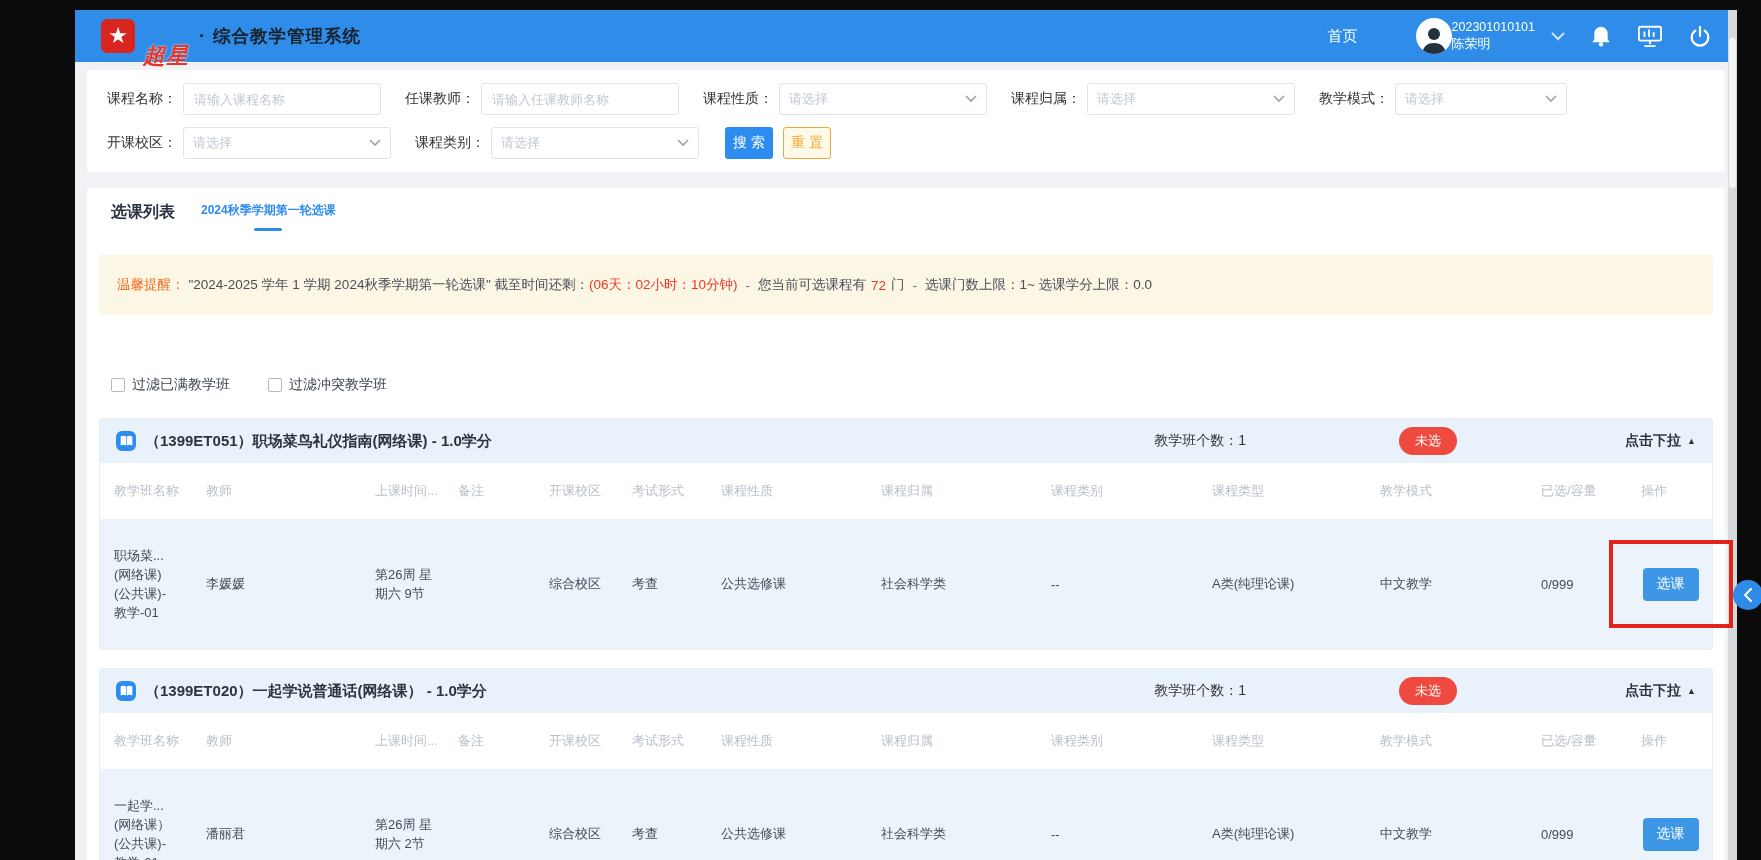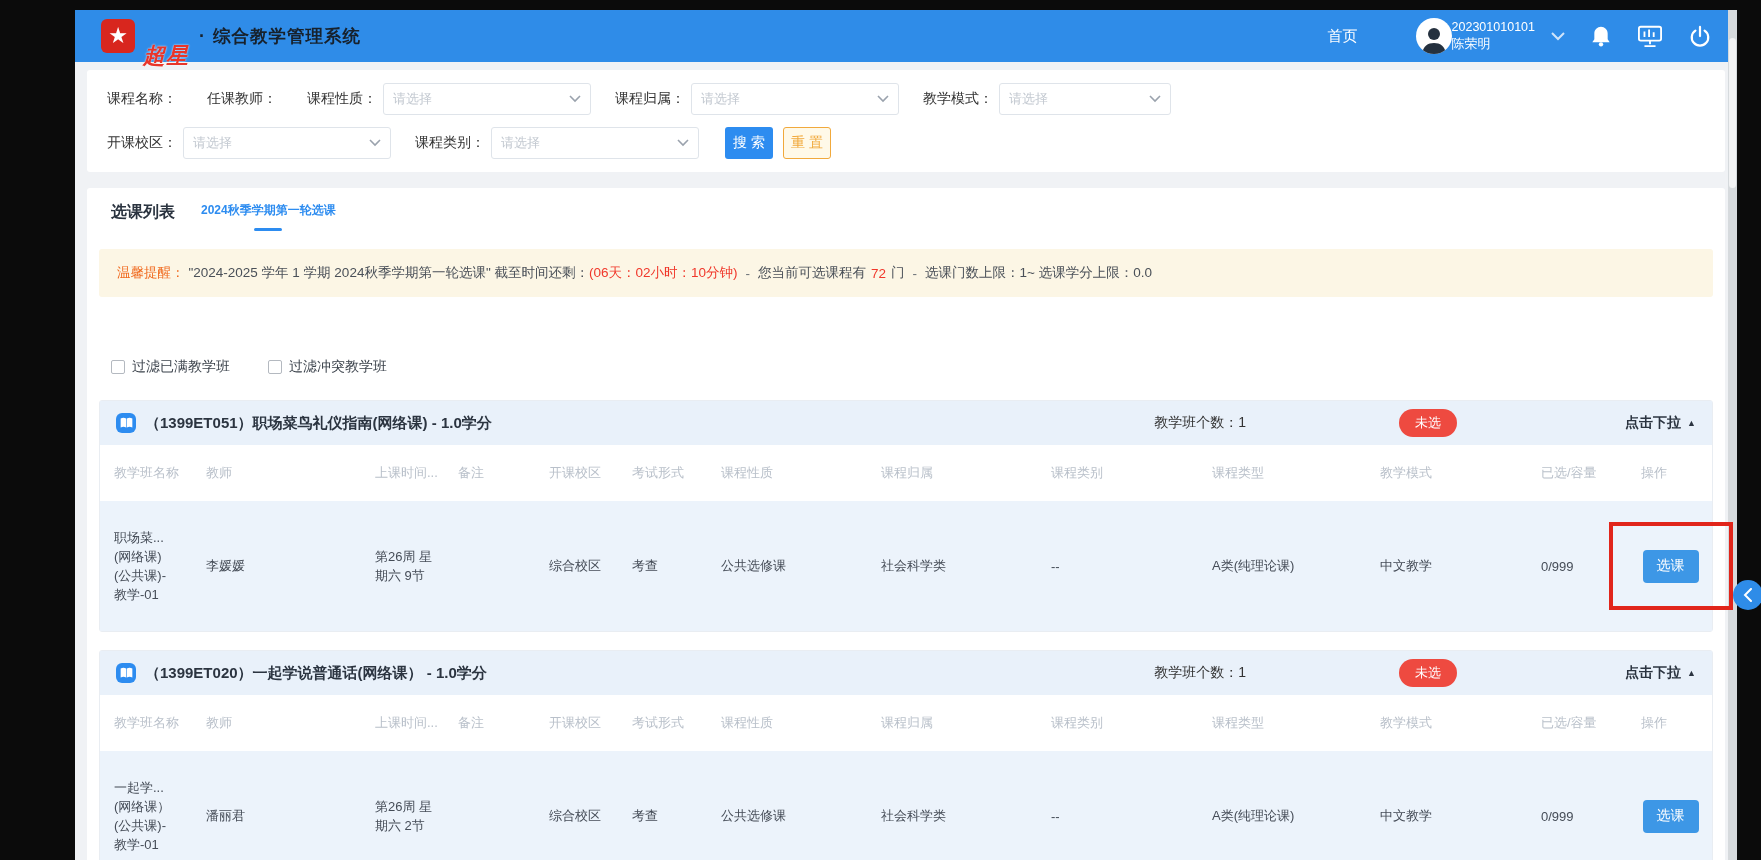--- a/index.html
+++ b/index.html
@@ -51,21 +51,21 @@
 
   
   .main-card { margin:16px 12px 0; background:#fff; border-radius:3px; padding:14px 0 60px; }
 
   .tabs { display:flex; align-items:flex-start; padding:0 24px; }
   .tab-static { font-size:16px; font-weight:bold; color:#2b3440; }
   .tab-active-wrap { margin-left:26px; display:flex; flex-direction:column; align-items:center; cursor:pointer; }
   .tab-active { font-size:12px; font-weight:bold; color:#2d8cf0; }
   .tab-indicator { width:28px; height:3px; border-radius:2px; background:#2d8cf0; margin-top:9px; }
 
-  .notice { margin:18px 12px 0; height:48px; background:#fcf6e5; border-radius:3px;
+  .notice { margin:24px 12px 0; height:60px; background:#fcf6e5; border-radius:3px;
             display:flex; align-items:center; padding:0 18px; font-size:13.5px; color:#4a5058;
             white-space:nowrap; overflow:hidden; }
   .notice .hl-orange { color:#f0691e; margin-right:4px; }
   .notice .hl-red { color:#f0372a; }
   .notice .sep { margin:0 8px; color:#6a7076; }
 
   .toggles { margin:60px 0 0 24px; display:flex; align-items:center; height:20px; }
   .toggle-item { display:flex; align-items:center; margin-right:38px; cursor:pointer; }
   .checkbox { width:14px; height:14px; border:1px solid #b4b9c0; border-radius:2px; background:#fff; }
   .toggle-label { margin-left:7px; font-size:14px; color:#3c434c; }
@@ -151,23 +151,25 @@
         <path d="M7 6a9 9 0 1 0 10 0" fill="none" stroke="#fff" stroke-width="2.4" stroke-linecap="round"></path>
         <path d="M12 2v10" stroke="#fff" stroke-width="2.4" stroke-linecap="round"></path>
       </svg>
     </span>
   </header>
 
   <section class="filter-card">
     <div class="f-row">
       <div class="f-item">
         <span class="f-label">课程名称：</span>
+        <input class="f-input" placeholder="请输入课程名称" style="">
       </div>
       <div class="f-item">
         <span class="f-label">任课教师：</span>
+        <input class="f-input" placeholder="请输入任课教师名称" style="">
       </div>
       <div class="f-item">
         <span class="f-label">课程性质：</span>
         <div class="f-select">
           <span>请选择</span>
           <svg width="12" height="8" viewBox="0 0 12 8">
               <path d="M1 1l5 5 5-5" fill="none" stroke="#9aa2ad" stroke-width="1.6"></path>
             </svg>
         </div>
       </div>

